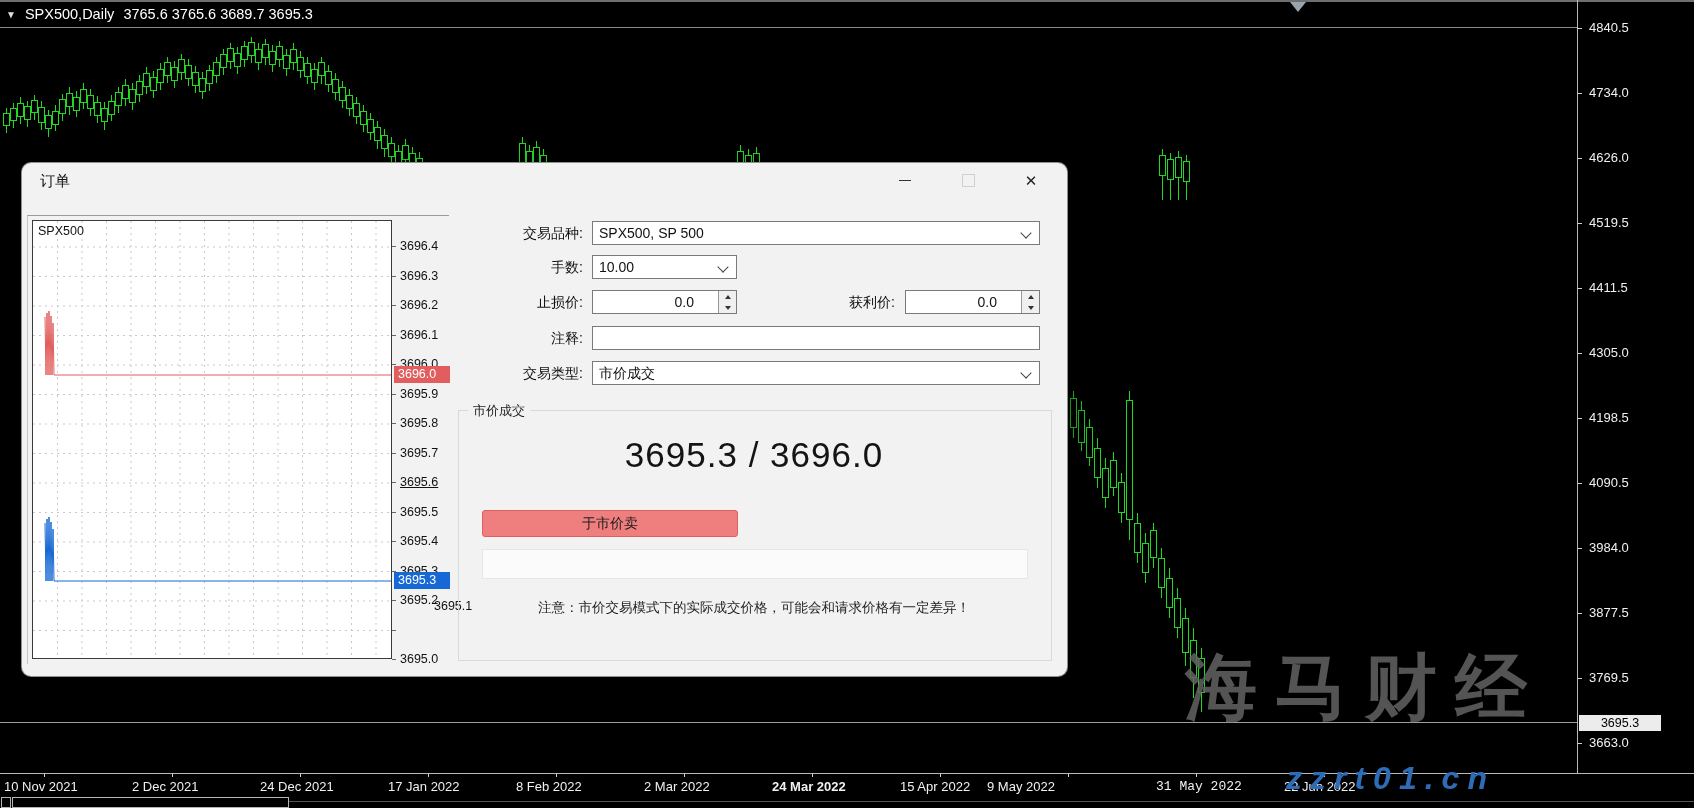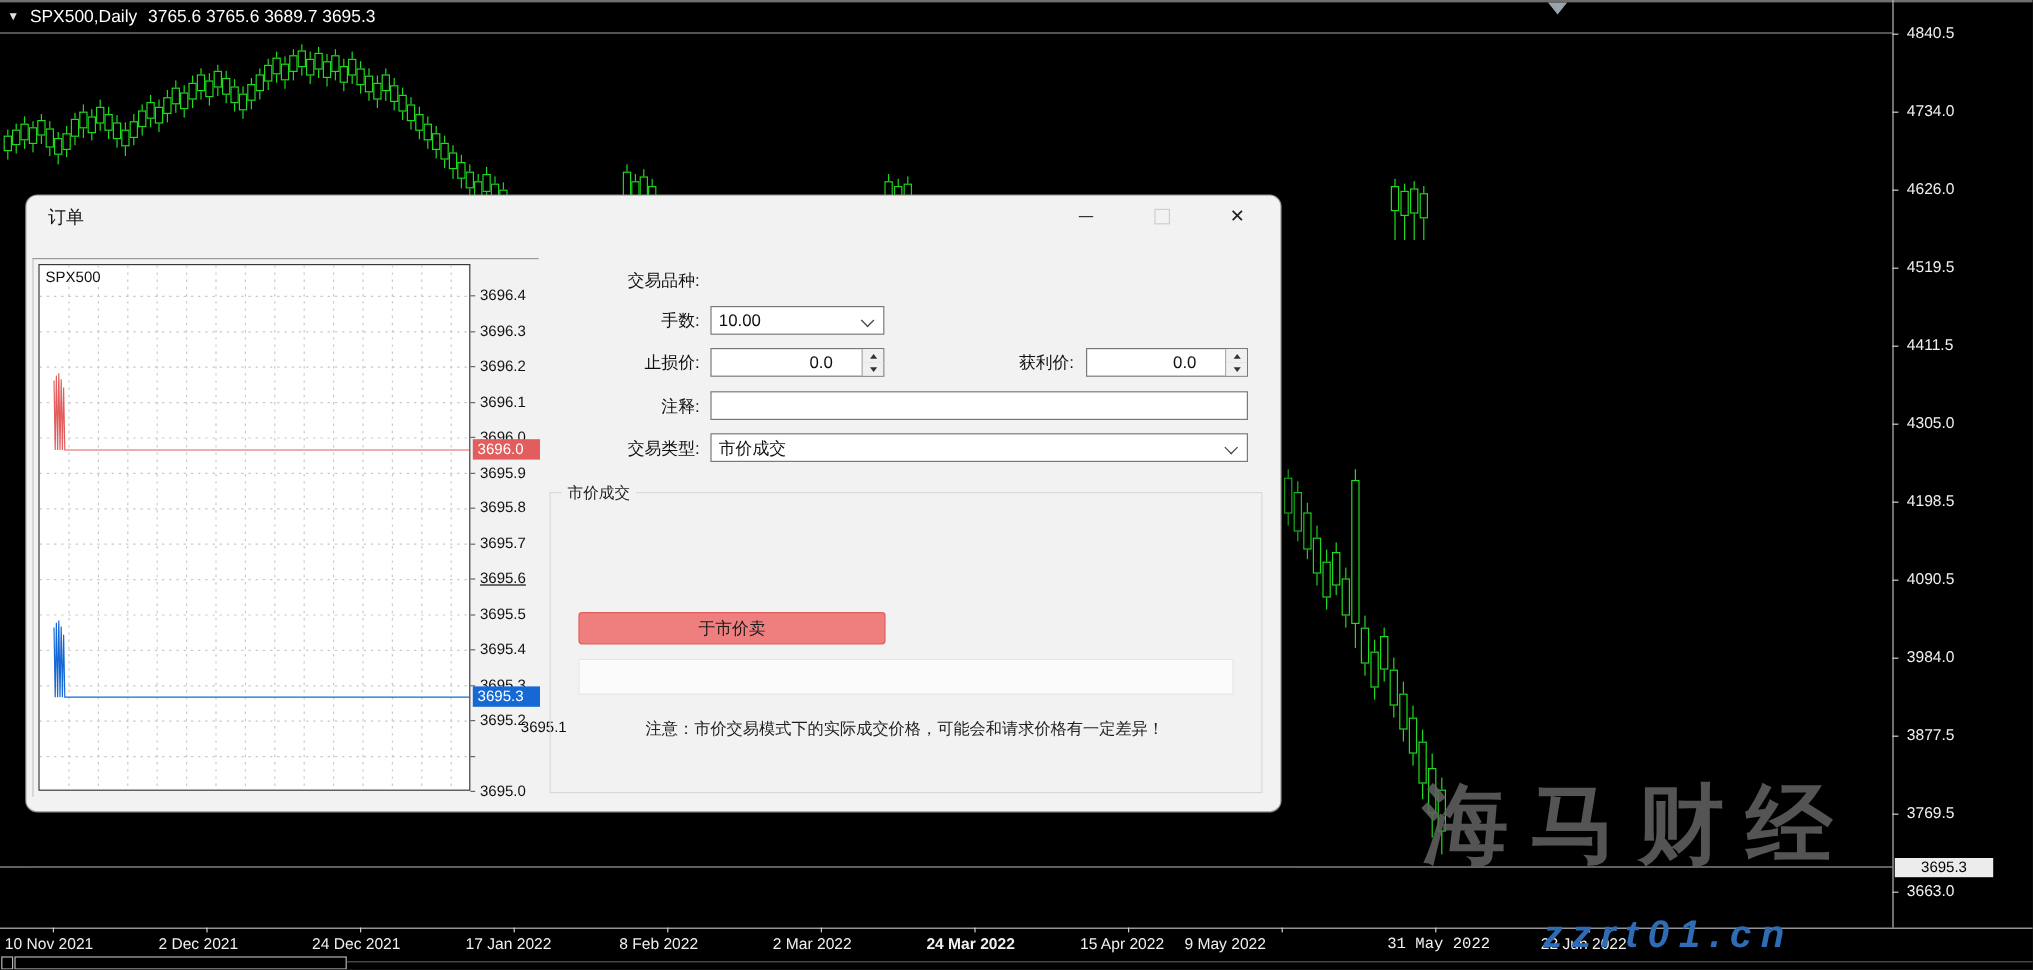--- a/index.html
+++ b/index.html
@@ -416,20 +416,23 @@
           <div class="scale-label" style="top: 382px; margin-left: 34px;">3695.1</div>
           <div class="scale-tick" style="top: 413.5px;"></div>
           <div class="scale-label" style="top: 435px;">3695.0</div>
           <div class="scale-tick" style="top: 443px;"></div>
         </div>
       <div class="price-flag flag-ask">3696.0</div>
       <div class="price-flag flag-bid">3695.3</div>
     </div>
 
     <div class="frm-label" style="left:380px;top:58px;">交易品种:</div>
+    <div class="combo" style="left:570px;top:58px;width:448px;">
+      <span>SPX500, SP 500</span><i class="chev"></i>
+    </div>
 
     <div class="frm-label" style="left:380px;top:92px;">手数:</div>
     <div class="combo" style="left:570px;top:92px;width:145px;">
       <span>10.00</span><i class="chev"></i>
     </div>
 
     <div class="frm-label" style="left:380px;top:127px;">止损价:</div>
     <div class="spin" style="left:570px;top:127px;width:145px;">
       <span>0.0</span>
       <div class="spin-btns">
@@ -457,17 +460,18 @@
     <div class="frm-label" style="left:380px;top:163px;">注释:</div>
     <input class="input" style="left: 570px; top: 163px; width: 448px;" value="">
 
     <div class="frm-label" style="left:380px;top:198px;">交易类型:</div>
     <div class="combo" style="left:570px;top:198px;width:448px;">
       <span>市价成交</span><i class="chev"></i>
     </div>
 
     <div class="abs groupbox"></div>
     <div class="abs group-label">市价成交</div>
+    <div class="abs bigprice">3695.3 / 3696.0</div>
     <div class="trade-btn btn-sell">于市价卖</div>
     <div class="abs result-strip"></div>
     <div class="abs note">注意：市价交易模式下的实际成交价格，可能会和请求价格有一定差异！</div>
   </div>
 </div>
 
 </body></html>

